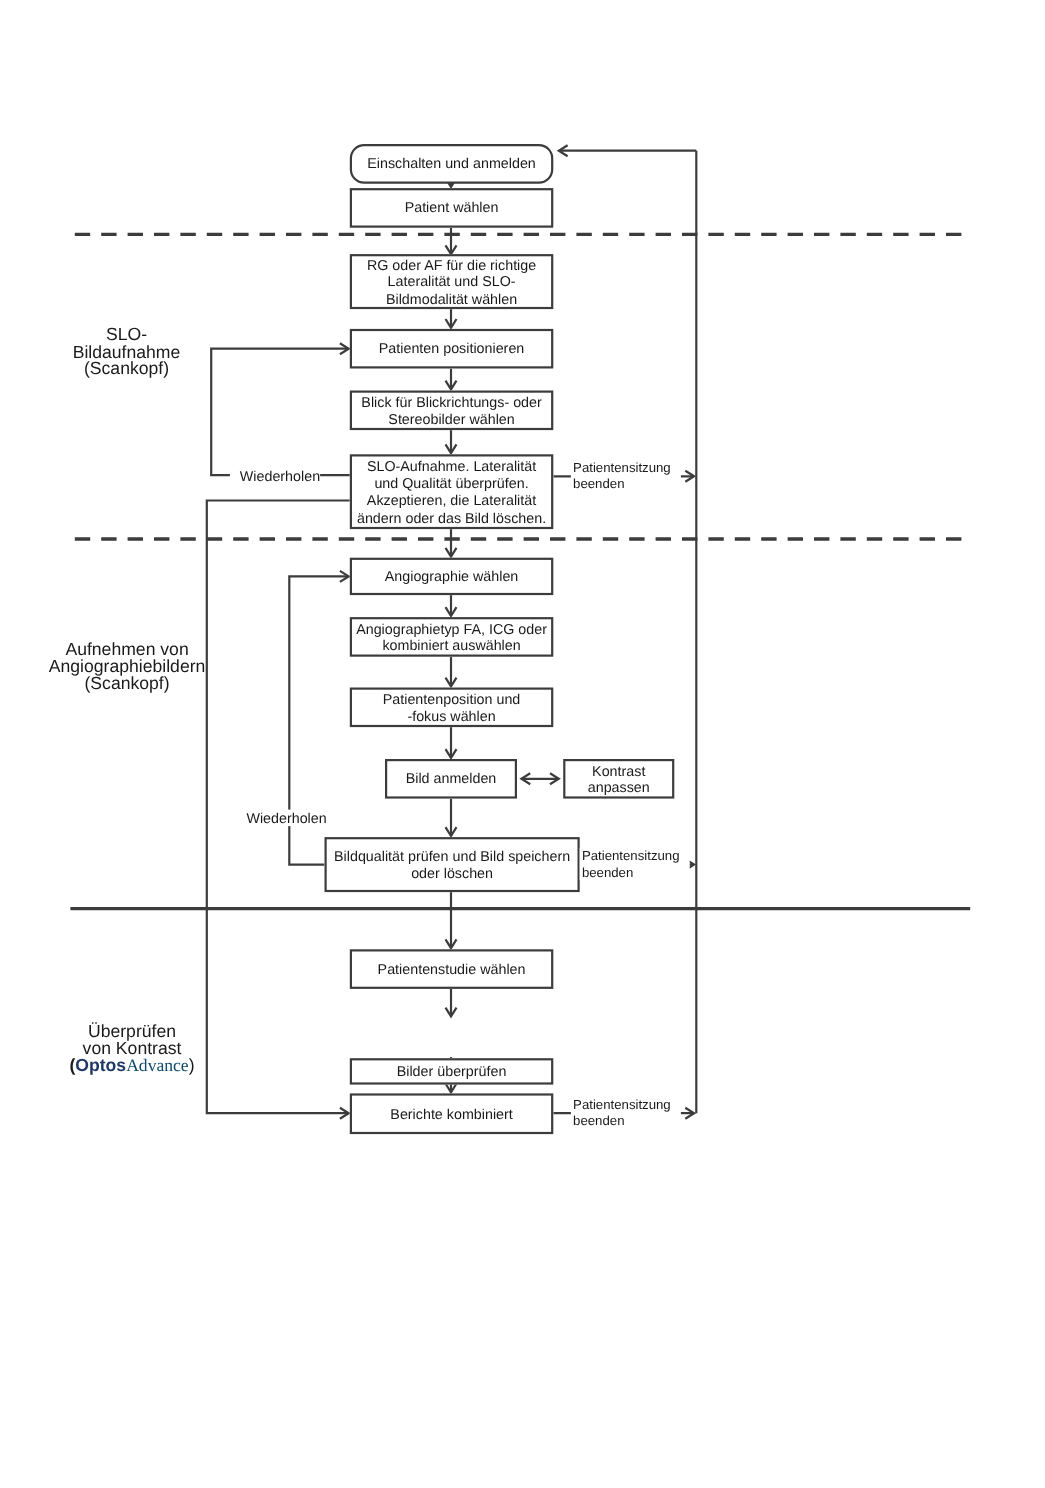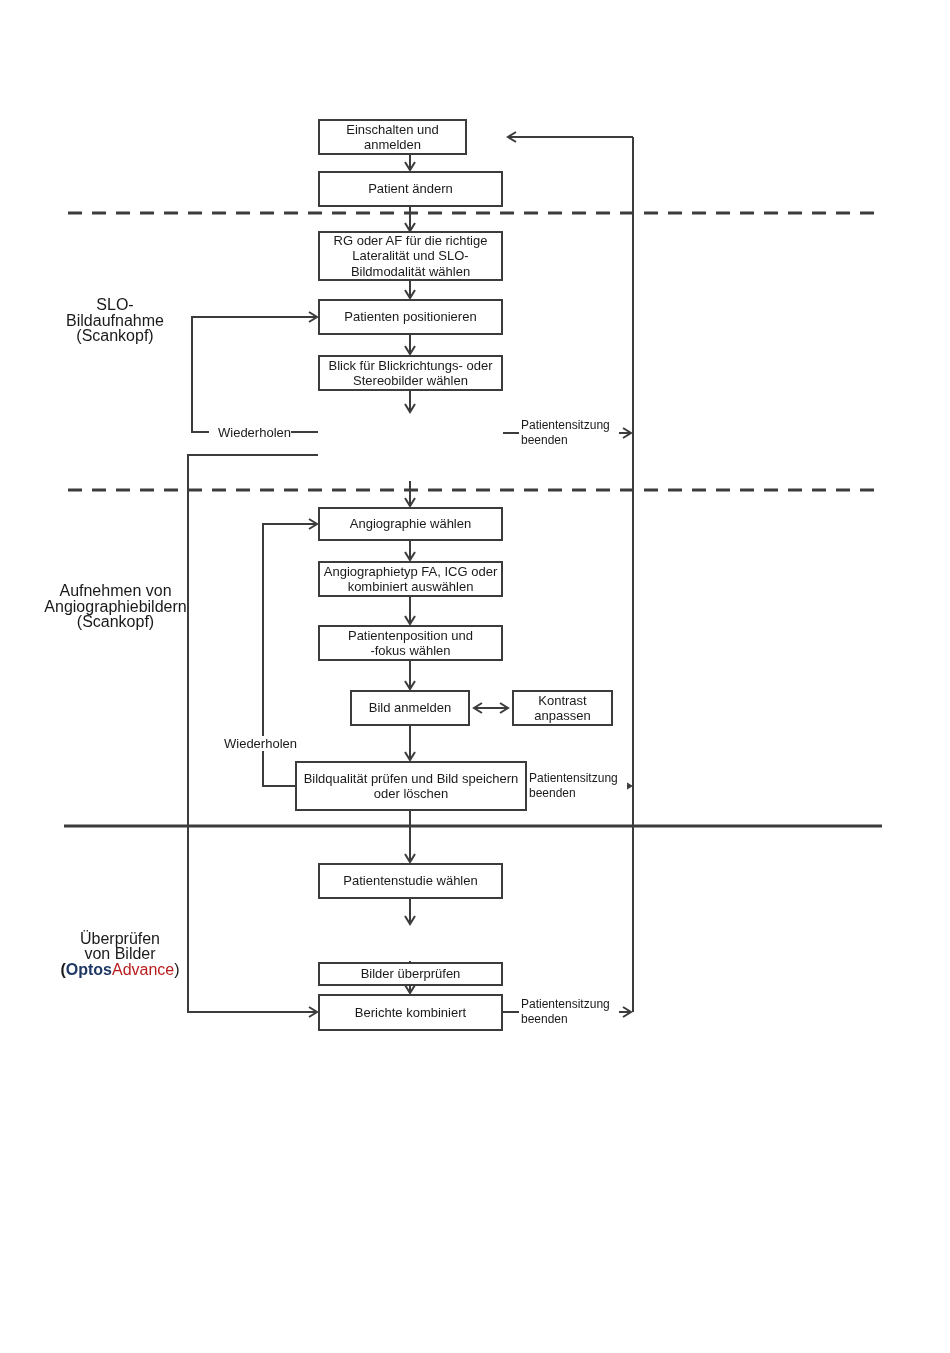--- a/index.html
+++ b/index.html
@@ -96,28 +96,32 @@
       <polyline points="318,455 188,455 188,1012 316,1012"></polyline>
       <path d="M309 1007 L317 1012 L309 1017"></path>
     </g>
 
     <g>
       <polyline points="295,786 263,786 263,524 316,524"></polyline>
       <path d="M309 519 L317 524 L309 529"></path>
     </g>
   </svg>
 
-  <div class="node" style="left:318px;top:119px;width:149px;height:36px;">Einschalten und anmelden</div>
-  <div class="node" style="left:318px;top:171px;width:185px;height:36px;">Patient ändern</div>
+  <div class="node" style="left:318px;top:131px;width:185px;height:36px;border-radius:13px;">Einschalten und anmelden</div>
+  <div class="node" style="left:318px;top:171px;width:185px;height:36px;">Patient wählen</div>
   <div class="node" style="left:318px;top:231px;width:185px;height:50px;">RG oder AF für die richtige
 Lateralität und SLO-
 Bildmodalität wählen</div>
   <div class="node" style="left:318px;top:299px;width:185px;height:36px;">Patienten positionieren</div>
   <div class="node" style="left:318px;top:355px;width:185px;height:36px;">Blick für Blickrichtungs- oder
 Stereobilder wählen</div>
+  <div class="node" style="left:318px;top:413px;width:185px;height:68px;">SLO-Aufnahme. Lateralität
+und Qualität überprüfen.
+Akzeptieren, die Lateralität
+ändern oder das Bild löschen.</div>
   <div class="node" style="left:318px;top:507px;width:185px;height:34px;">Angiographie wählen</div>
   <div class="node" style="left:318px;top:561px;width:185px;height:36px;">Angiographietyp FA, ICG oder
 kombiniert auswählen</div>
   <div class="node" style="left:318px;top:625px;width:185px;height:36px;">Patientenposition und
 -fokus wählen</div>
   <div class="node" style="left:350px;top:690px;width:120px;height:36px;">Bild anmelden</div>
   <div class="node" style="left:512px;top:690px;width:101px;height:36px;">Kontrast
 anpassen</div>
   <div class="node" style="left:295px;top:761px;width:232px;height:50px;">Bildqualität prüfen und Bild speichern
 oder löschen</div>
@@ -126,23 +130,23 @@
   <div class="node" style="left:318px;top:994px;width:185px;height:37px;">Berichte kombiniert</div>
 
   <div class="sectionlabel" style="left:40px;top:297px;width:150px;">SLO-
 Bildaufnahme
 (Scankopf)</div>
   <div class="sectionlabel" style="left:33px;top:583px;width:165px;">Aufnehmen von
 Angiographiebildern
 (Scankopf)</div>
   <div class="sectionlabel" style="left:40px;top:915px;width:160px;">
     <span>Überprüfen
-von Bilder</span>
+von Kontrast</span>
     <div style="white-space:nowrap;">
-      <span class="brand-bold">(</span><span class="brand-bold" style="color: rgb(31, 56, 100);">Optos</span><span style="color: #b91c1c;">Advance</span><span>)</span>
+      <span class="brand-bold">(</span><span class="brand-bold" style="color: rgb(31, 56, 100);">Optos</span><span style="color: #0c4a6e; font-family: Liberation Serif, serif;">Advance</span><span>)</span>
     </div>
   </div>
 
   <div class="floatlabel" style="left:209px;top:425px;width:82px;">Wiederholen</div>
   <div class="floatlabel" style="left:221px;top:736px;width:76px;">Wiederholen</div>
 
   <div class="sessionlabel" style="left:519px;top:418px;width:96px;">Patientensitzung
 beenden</div>
   <div class="sessionlabel" style="left:527px;top:771px;width:96px;">Patientensitzung
 beenden</div>

